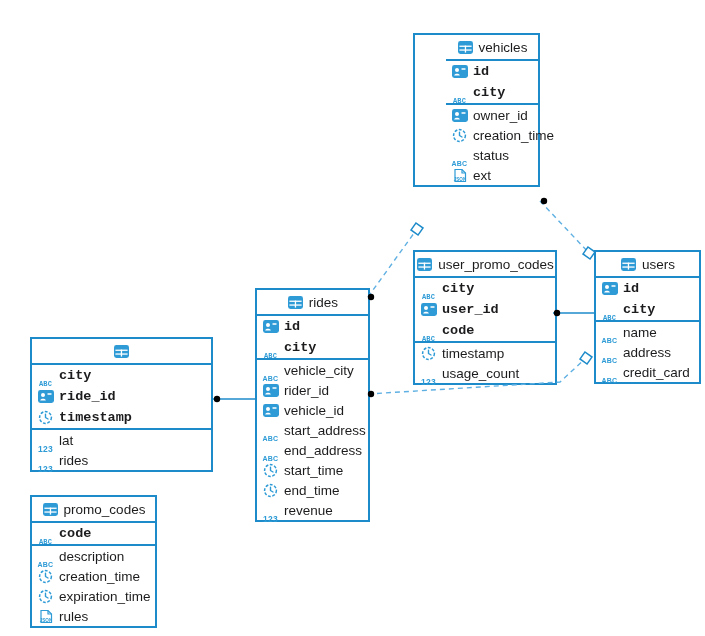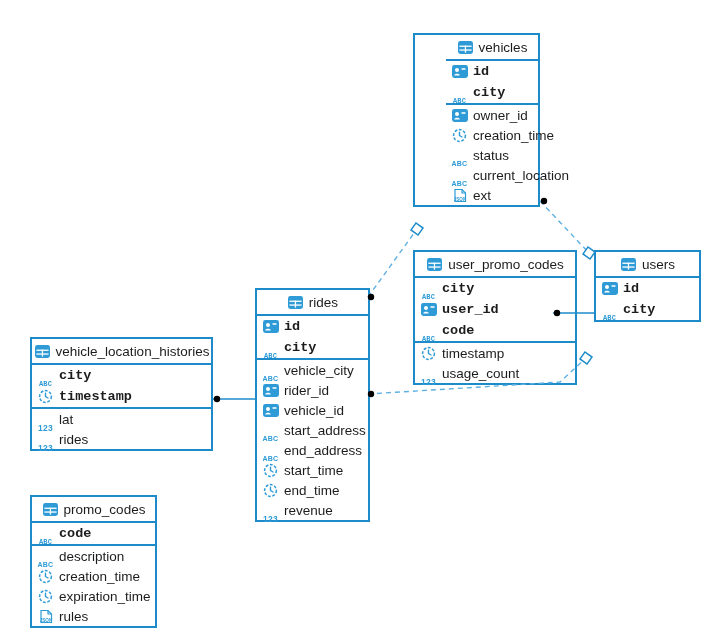--- a/index.html
+++ b/index.html
@@ -70,36 +70,32 @@
               <path d="M7.5 7.5 L7.5 4.2 M7.5 7.5 L10 9" fill="none" stroke="#2e9bd6" stroke-width="1.4" stroke-linecap="round"></path>
             </svg>
           </span>
           <span>creation_time</span>
         </div>
         <div class="row">
           <span class="icn icn-abc">ABC</span>
           <span>status</span>
         </div>
         <div class="row">
-          <span class="icn icn-abc">ABC</span>
-          <span>current_location</span>
-        </div>
-        <div class="row">
           <span class="icn">
             <svg width="14" height="15" viewBox="0 0 14 15">
               <path d="M2 1.5 h7 l3.5 3.5 v8.5 h-10.5 z" fill="#fff" stroke="#2e9bd6" stroke-width="1.2"></path>
               <path d="M9 1.5 v3.5 h3.5" fill="none" stroke="#2e9bd6" stroke-width="1.2"></path>
               <text x="7" y="12.6" font-size="4.6" font-weight="bold" text-anchor="middle" fill="#2e9bd6" font-family="Liberation Sans,sans-serif">JSON</text>
             </svg>
           </span>
           <span>ext</span>
         </div>
       </div>
     </div>
-    <div class="tbl" style="left: 413px; top: 250px; width: 164px;">
+    <div class="tbl" style="left: 413px; top: 250px; width: 144px;">
       <div class="tbl-header">
         <span class="icn">
           <svg width="15" height="13" viewBox="0 0 15 13">
             <rect width="15" height="13" rx="2.4" fill="#2e9bd6"></rect>
             <rect x="1.4" y="4.6" width="12.2" height="1.3" fill="#fff"></rect>
             <rect x="1.4" y="8.4" width="12.2" height="1.3" fill="#fff"></rect>
             <rect x="6.8" y="4.6" width="1.3" height="7" fill="#fff"></rect>
           </svg>
         </span>
         <span>user_promo_codes</span>
@@ -163,20 +159,34 @@
               <rect x="9.3" y="3.2" width="4.4" height="1.5" rx="0.7" fill="#fff"></rect>
             </svg>
           </span>
           <span>id</span>
         </div>
         <div class="row">
           <span class="icn icn-abc">ABC</span>
           <span>city</span>
         </div>
       </div>
+      <div class="sect-cols">
+        <div class="row">
+          <span class="icn icn-abc">ABC</span>
+          <span>name</span>
+        </div>
+        <div class="row">
+          <span class="icn icn-abc">ABC</span>
+          <span>address</span>
+        </div>
+        <div class="row">
+          <span class="icn icn-abc">ABC</span>
+          <span>credit_card</span>
+        </div>
+      </div>
     </div>
     <div class="tbl" style="left: 255px; top: 288px; width: 115px; text-align: right;">
       <div class="tbl-header">
         <span class="icn">
           <svg width="15" height="13" viewBox="0 0 15 13">
             <rect width="15" height="13" rx="2.4" fill="#2e9bd6"></rect>
             <rect x="1.4" y="4.6" width="12.2" height="1.3" fill="#fff"></rect>
             <rect x="1.4" y="8.4" width="12.2" height="1.3" fill="#fff"></rect>
             <rect x="6.8" y="4.6" width="1.3" height="7" fill="#fff"></rect>
           </svg>
@@ -262,26 +272,36 @@
     <div class="tbl" style="left: 30px; top: 337px; width: 183px;">
       <div class="tbl-header">
         <span class="icn">
           <svg width="15" height="13" viewBox="0 0 15 13">
             <rect width="15" height="13" rx="2.4" fill="#2e9bd6"></rect>
             <rect x="1.4" y="4.6" width="12.2" height="1.3" fill="#fff"></rect>
             <rect x="1.4" y="8.4" width="12.2" height="1.3" fill="#fff"></rect>
             <rect x="6.8" y="4.6" width="1.3" height="7" fill="#fff"></rect>
           </svg>
         </span>
-        <span>vehicle_location_histories</span>
       </div>
       <div class="sect-keys">
         <div class="row">
           <span class="icn icn-abc">ABC</span>
           <span>city</span>
+        </div>
+        <div class="row">
+          <span class="icn">
+            <svg width="16" height="13" viewBox="0 0 16 13">
+              <rect width="16" height="13" rx="2.4" fill="#2e9bd6"></rect>
+              <circle cx="5" cy="4.9" r="2" fill="#fff"></circle>
+              <path d="M2.2 10.6c0-2.4 5.6-2.4 5.6 0z" fill="#fff"></path>
+              <rect x="9.3" y="3.2" width="4.4" height="1.5" rx="0.7" fill="#fff"></rect>
+            </svg>
+          </span>
+          <span>ride_id</span>
         </div>
         <div class="row">
           <span class="icn">
             <svg width="15" height="15" viewBox="0 0 15 15">
               <circle cx="7.5" cy="7.5" r="5.9" fill="none" stroke="#2e9bd6" stroke-width="1.5" stroke-dasharray="2.8 1.6"></circle>
               <path d="M7.5 7.5 L7.5 4.2 M7.5 7.5 L10 9" fill="none" stroke="#2e9bd6" stroke-width="1.4" stroke-linecap="round"></path>
             </svg>
           </span>
           <span>timestamp</span>
         </div>

